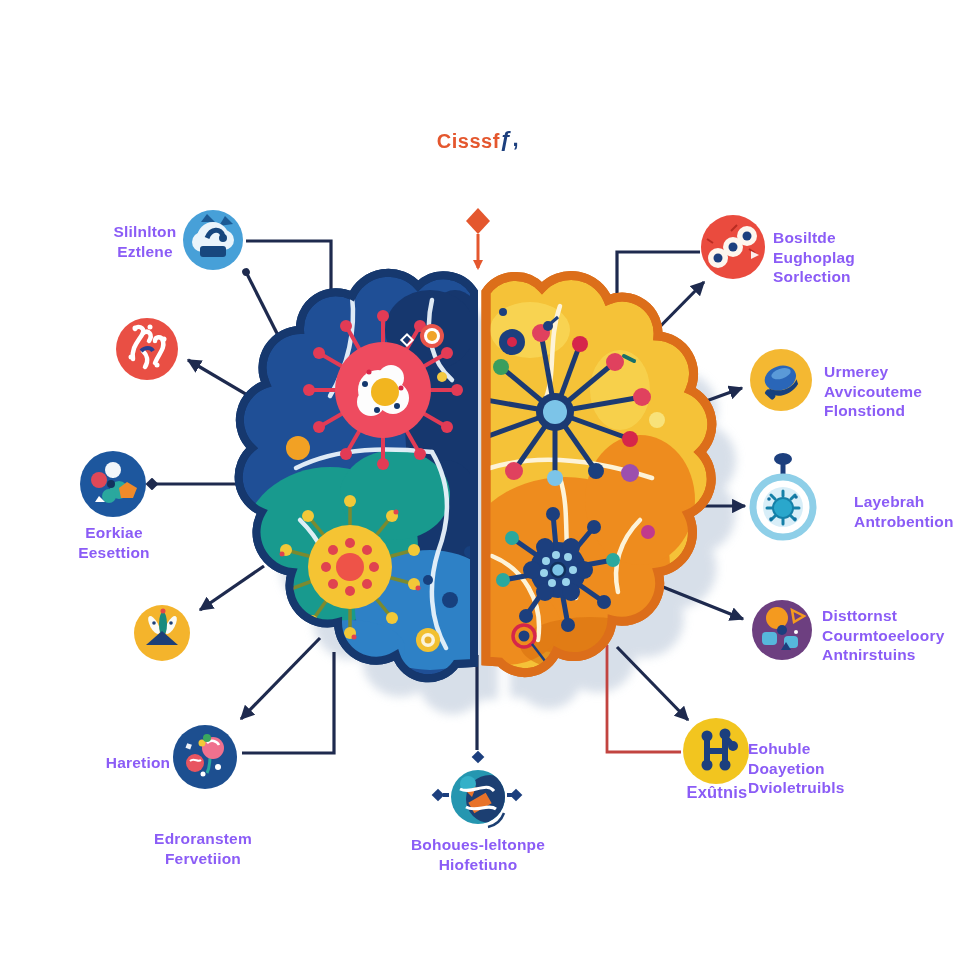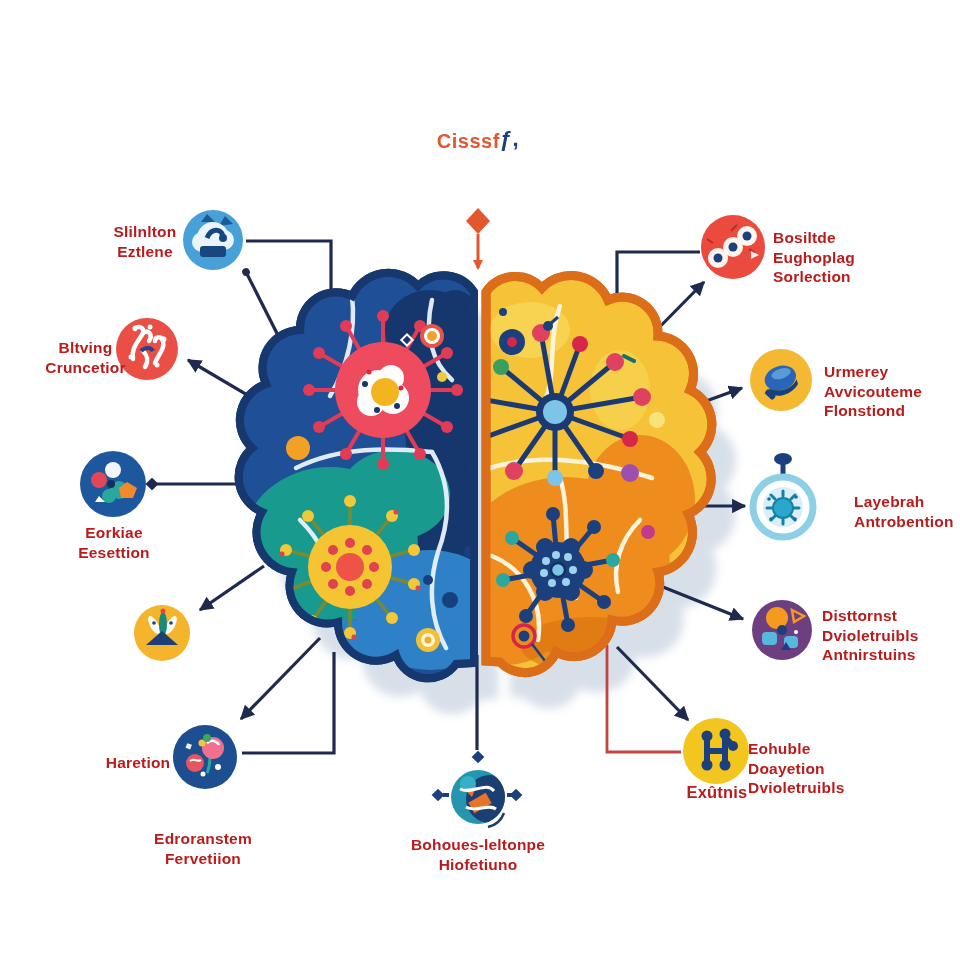--- a/index.html
+++ b/index.html
@@ -1,19 +1,19 @@
 <!DOCTYPE html>
 <html><head>
 <meta charset="utf-8">
 <style>
   html,body{margin:0;padding:0;background:#ffffff;}
   .canvas{position:relative;width:960px;height:960px;background:#ffffff;
           font-family:"Liberation Sans",sans-serif;overflow:hidden;padding-left:8px;}
   .bg-svg{position:absolute;left:0;top:0;width:960px;height:960px;}
-  .lbl{position:absolute;font-weight:bold;font-size:15.5px;color:#b91c1c;
+  .lbl{position:absolute;font-weight:bold;font-size:15.5px;color:#8b5cf6;
        white-space:pre-line;line-height:1.27;letter-spacing:.2px;}
   .lbl.center{text-align:center;}
   .lbl.left{text-align:left;}
   .title-small{position:absolute;left:378px;top:128px;width:200px;text-align:center;
        font-weight:bold;font-size:20px;color:#e4572e;letter-spacing:.5px;}
   .title-small .suffix{color:#1c3f7e;font-size:22px;position:relative;top:-2px;}
   .title-main{position:absolute;left:258px;top:150px;width:440px;text-align:center;
        font-weight:bold;font-size:43px;color:#e4572e;letter-spacing:.5px;}
 </style>
 </head>
@@ -459,38 +459,36 @@
       <path d="M-12,10 C-2,16 10,6 18,12" stroke="#ffffff" stroke-width="3" fill="none"></path>
     </g>
     <path d="M10,30 A22,22 0 0 0 26,16" stroke="#1c3f72" stroke-width="2.5" fill="none"></path>
   </g>
 </svg>
 
 <div class="title-small"><span>Cisssf</span><span class="suffix">ƒ,</span></div>
 
 <div class="lbl center" style="left:85px;top:222px;width:120px;">Slilnlton
 Eztlene</div>
-<div class="lbl center" style="left:23px;top:338px;width:125px;">Bltving
-Cruncetior</div>
 <div class="lbl center" style="left:53px;top:523px;width:122px;">Eorkiae
 Eesettion</div>
 <div class="lbl center" style="left:88px;top:753px;width:100px;">Haretion</div>
 <div class="lbl center" style="left:128px;top:829px;width:150px;">Edroranstem
 Fervetiion</div>
 <div class="lbl center" style="left:386px;top:835px;width:184px;">Bohoues-leltonpe
 Hiofetiuno</div>
 <div class="lbl left" style="left:773px;top:228px;width:150px;">Bosiltde
 Eughoplag
 Sorlection</div>
 <div class="lbl left" style="left:824px;top:362px;width:134px;">Urmerey
 Avvicouteme
 Flonstiond</div>
 <div class="lbl left" style="left:854px;top:492px;width:134px;">Layebrah
 Antrobention</div>
 <div class="lbl left" style="left:822px;top:606px;width:138px;">Disttornst
-Dvioletruibls
+Courmtoeeloory
 Antnirstuins</div>
 <div class="lbl center" style="left:668px;top:782px;width:98px;font-size:16.5px;">Exûtnis</div>
 <div class="lbl left" style="left:748px;top:739px;width:160px;">Eohuble
 Doayetion
 Dvioletruibls</div>
 
 </div>
 
 </body></html>

